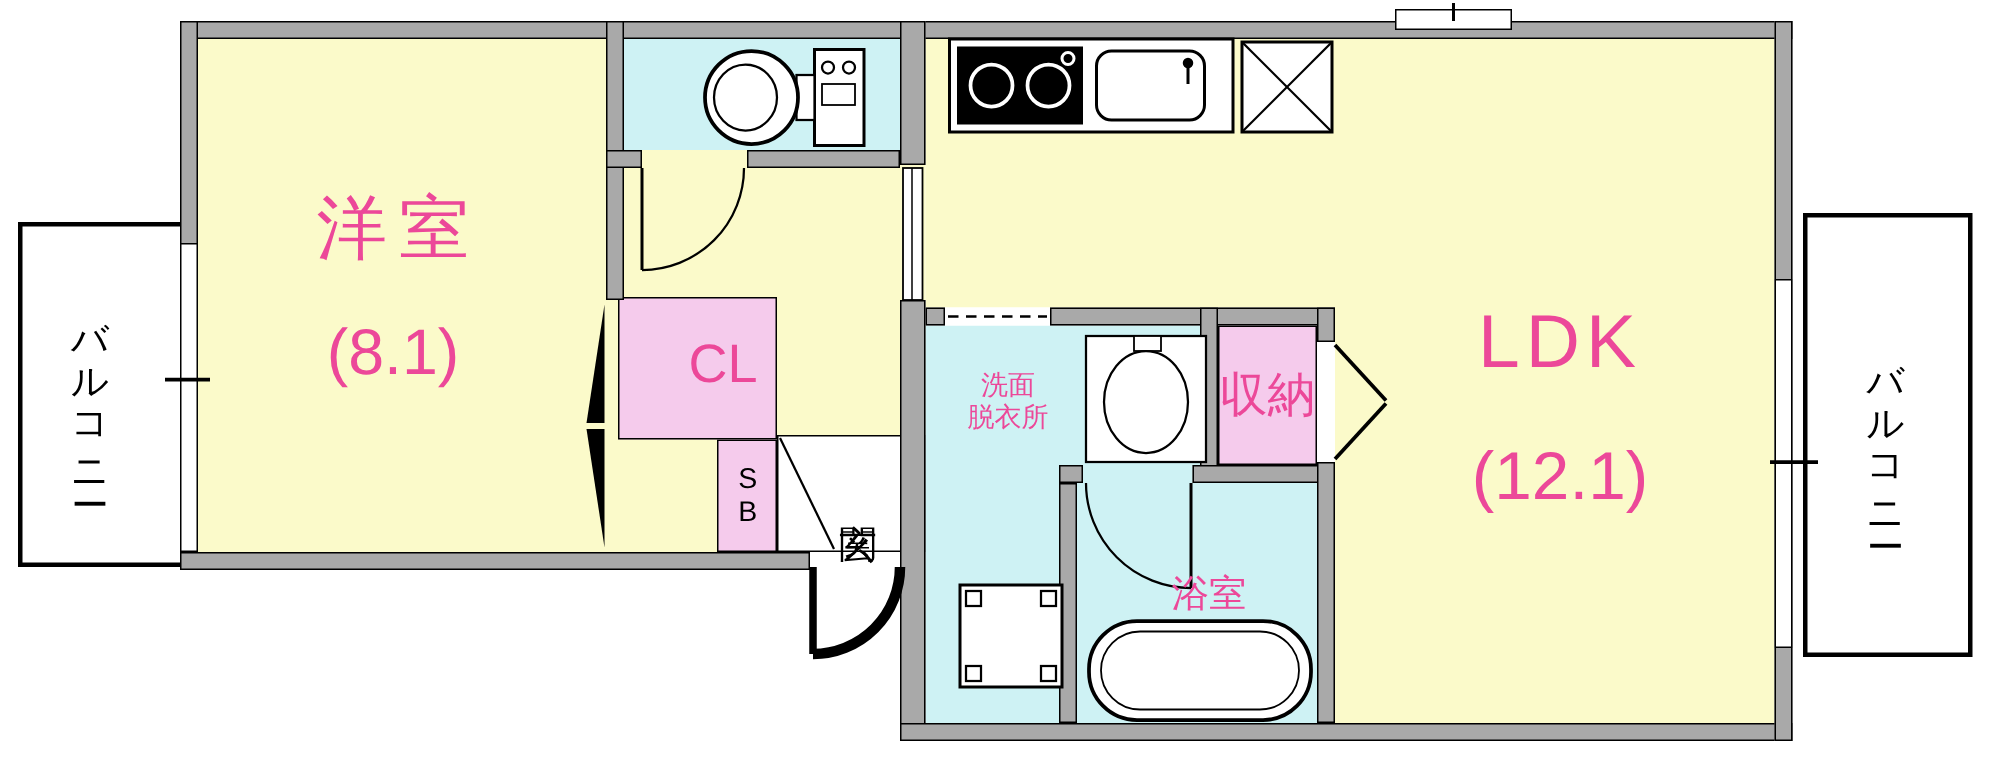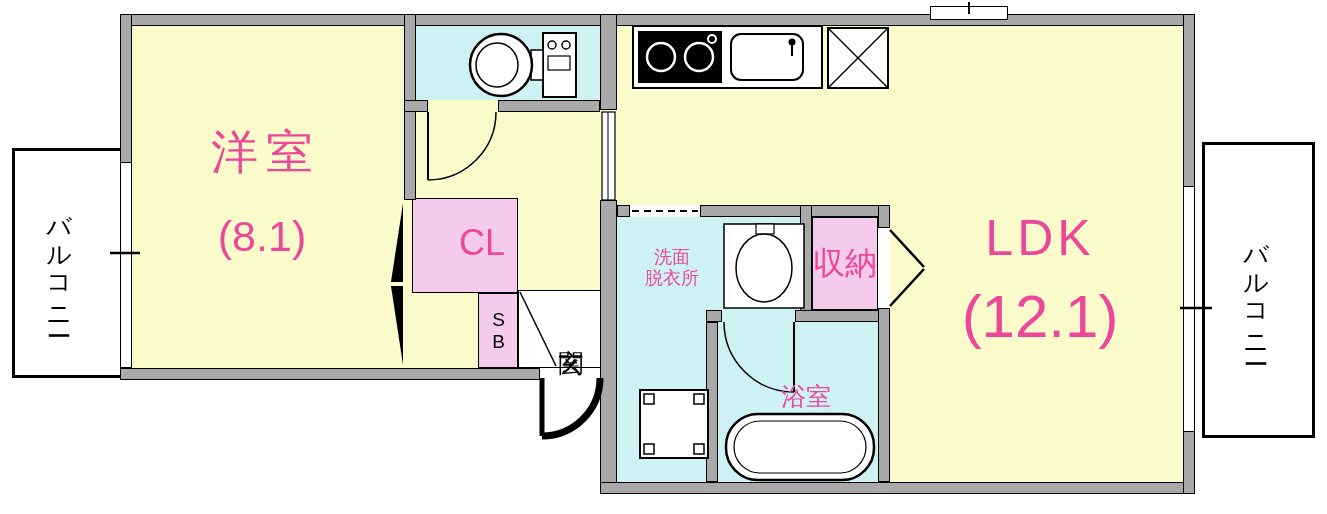--- a/index.html
+++ b/index.html
@@ -148,18 +148,18 @@
 
   <div class="lbl" style="left:266px;top:152px;font-size:47px;letter-spacing:8px;">洋室</div>
   <div class="lbl" style="left:262px;top:236px;font-size:43px;">(8.1)</div>
   <div class="lbl" style="left:482px;top:243px;font-size:36px;">CL</div>
   <div class="vlbl" style="left:498px;top:331px;font-size:19px;letter-spacing:1px;">SB</div>
   <div class="vlbl" style="left:572px;top:332px;font-size:25px;">玄関</div>
   <div class="lbl" style="left:672px;top:268px;font-size:18px;">洗面
 脱衣所</div>
   <div class="lbl" style="left:845px;top:264px;font-size:32px;">収納</div>
   <div class="lbl" style="left:806px;top:397px;font-size:25px;">浴室</div>
-  <div class="lbl" style="left:1040px;top:238px;font-size:50px;letter-spacing:4px;">LDK</div>
-  <div class="lbl" style="left:1040px;top:317px;font-size:60px;">(12.1)</div>
+  <div class="lbl" style="left:1040px;top:228px;font-size:50px;letter-spacing:4px;">LDK</div>
+  <div class="lbl" style="left:1040px;top:317px;font-size:45px;">(12.1)</div>
   <div class="vlbl" style="left:60px;top:262px;font-size:25px;">バルコニー</div>
   <div class="vlbl" style="left:1257px;top:290px;font-size:25px;">バルコニー</div>
 
 </div>
 
 </body></html>

